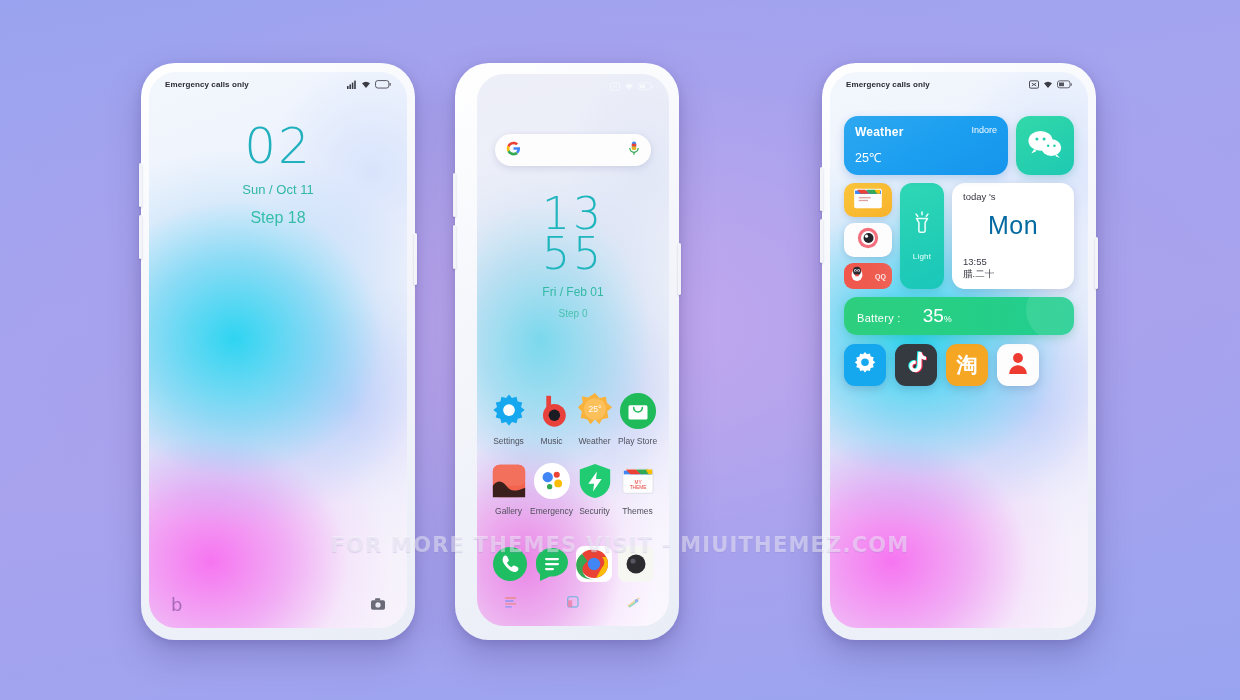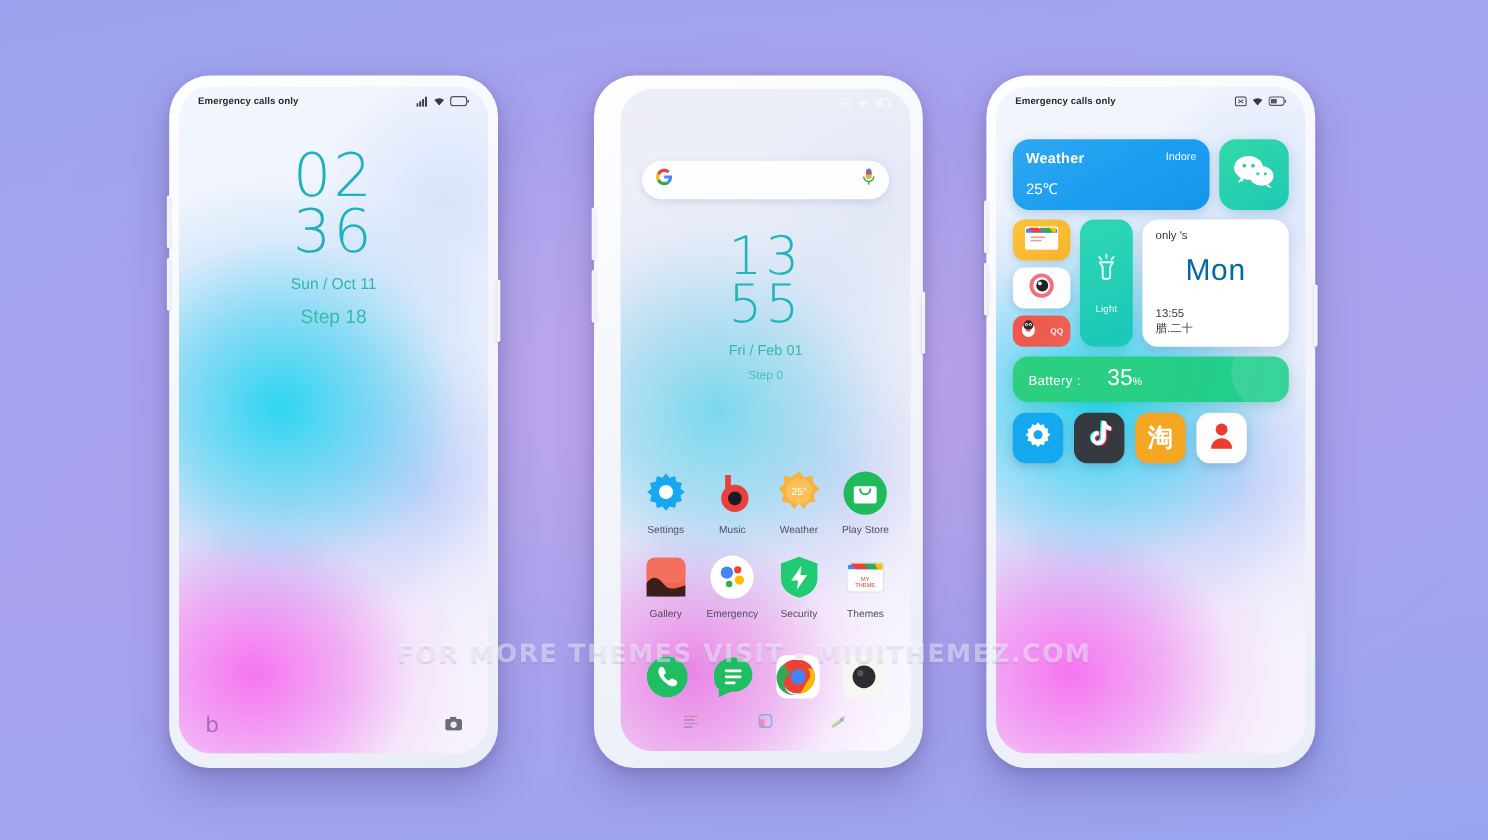--- a/index.html
+++ b/index.html
@@ -195,39 +195,38 @@
           <svg width="16" height="9" viewBox="0 0 18 10">
               <rect x="0.6" y="0.6" width="15" height="8.4" rx="2.6" fill="none" stroke="#55555f" stroke-width="1.1"></rect>
               <rect x="16.4" y="3.4" width="1.3" height="3" rx=".6" fill="#55555f"></rect>
             </svg>
         </span>
       </span>
     </div>
 
     <div class="lockclock">
       <span class="lock-h">02</span>
-      <span class="lock-m">36</span>
       <div class="lock-date">Sun / Oct 11</div>
       <div class="lock-step">Step 18</div>
     </div>
 
     <div class="lock-bottom">
       <span class="glyph-b">b</span>
       <span>
         <svg width="14" height="12" viewBox="0 0 16 13">
             <rect x="0" y="2.2" width="16" height="10.8" rx="2" fill="#6a6a78"></rect>
             <rect x="4.6" y="0" width="6" height="2.6" rx="1" fill="#6a6a78"></rect>
             <circle cx="8" cy="7.6" r="3" fill="#e8e9f2"></circle>
           </svg>
       </span>
     </div>
   </div>
 </div>
 
-<div class="phone" style="left:495px; top:63px; width:274px; height:577px; padding:11px 10px 14px 22px;">
+<div class="phone" style="left:455px; top:63px; width:224px; height:577px; padding:11px 10px 14px 22px;">
   <div class="side-btn" style="left:-2px; top:110px; width:3px; height:44px;"></div>
   <div class="side-btn" style="left:-2px; top:162px; width:3px; height:44px;"></div>
   <div class="side-btn" style="right:-2px; top:180px; width:3px; height:52px;"></div>
 
   <div class="screen">
     <div class="wall dim"></div>
 
     <div class="statusbar">
       <span class="sb-text"></span>
       <span class="sb-icons" style="opacity:.6">
@@ -531,21 +530,21 @@
           <span>
             <svg width="22" height="26" viewBox="0 0 24 28" fill="none" stroke="#eafffb" stroke-width="1.7" stroke-linecap="round">
               <path d="M12 1v3M5.5 3.2l1.8 2.4M18.5 3.2l-1.8 2.4"></path>
               <path d="M6 8h12l-2.6 4.4v9a1.6 1.6 0 0 1-1.6 1.6h-3.6a1.6 1.6 0 0 1-1.6-1.6v-9z" stroke-linejoin="round"></path>
             </svg>
           </span>
           <span class="light-label">Light</span>
         </div>
 
         <div class="today-card">
-          <span class="today-title">only 's</span>
+          <span class="today-title">today 's</span>
           <span class="today-day">Mon</span>
           <span class="today-time">13:55</span>
           <span class="today-lunar">腊.二十</span>
         </div>
       </div>
 
       <div class="battery-w">
         <span class="battery-label">Battery :</span>
         <span><span class="battery-val">35</span><span class="battery-pct">%</span></span>
       </div>

